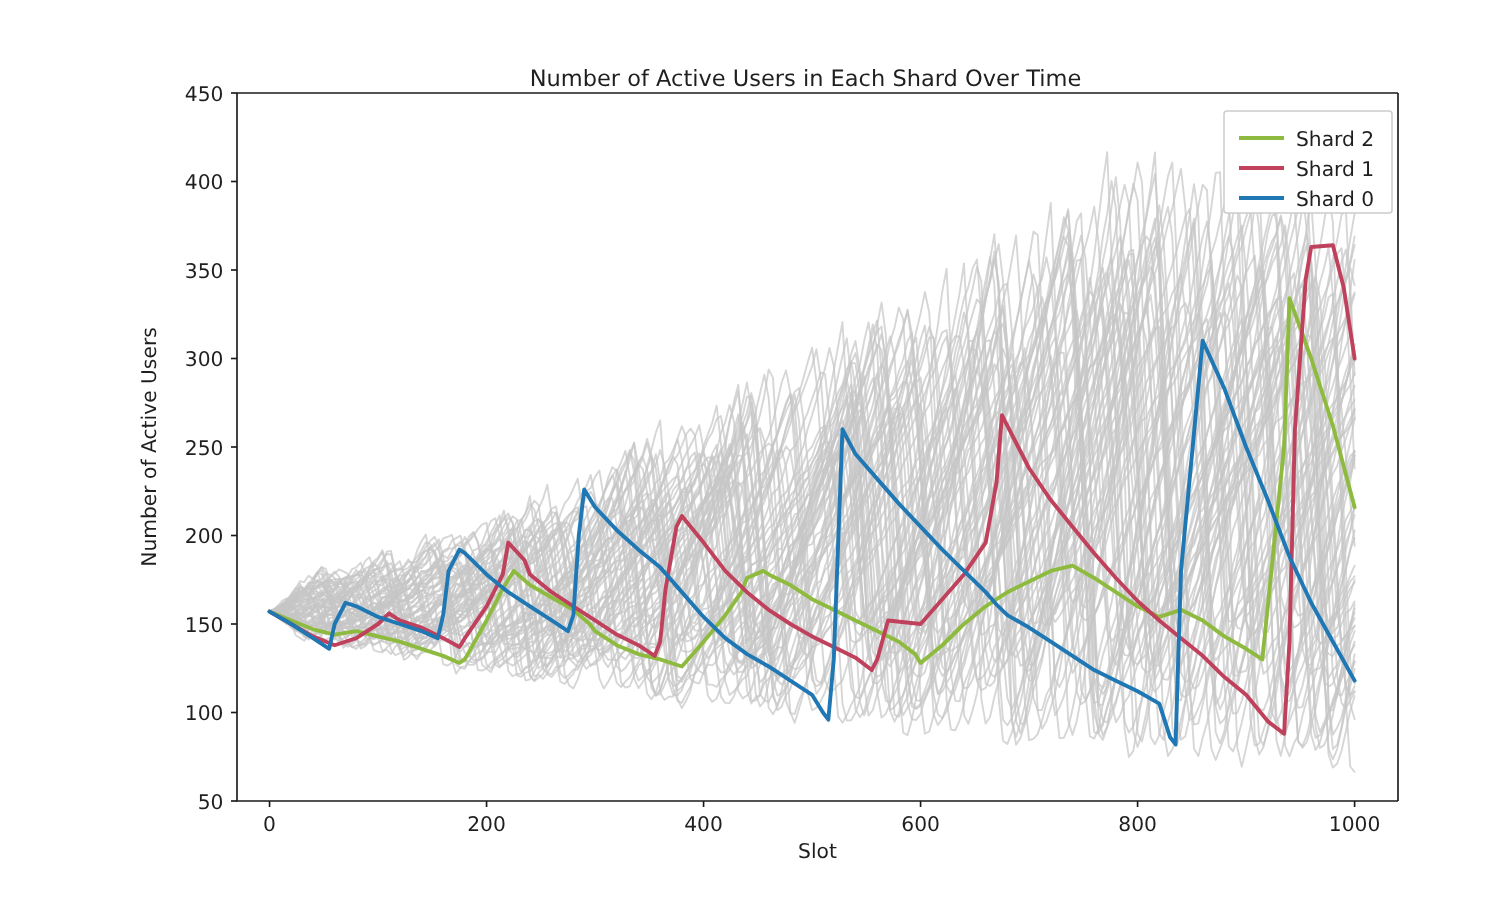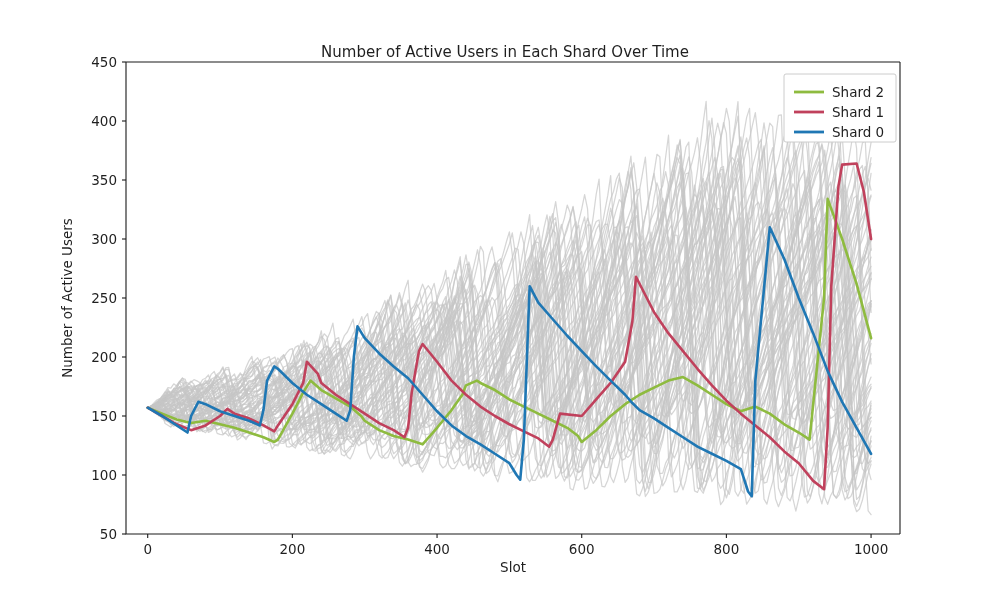--- a/index.html
+++ b/index.html
@@ -8,20 +8,21 @@
     width: 1000px; height: 600px;
     background: #ffffff;
     font-family: "DejaVu Sans", "Liberation Sans", sans-serif;
     overflow: hidden;
   }
   #figure {
     position: relative;
     width: 1000px;
     height: 572px;
     background: #ffffff;
+    padding-left: 32px;
   }
   #plot-svg { display: block; }
   .axis-line { stroke: #1a1a1a; stroke-width: 1.1; fill: none; }
   .tick-line { stroke: #1a1a1a; stroke-width: 1.1; }
   .tick-label {
     font-family: "DejaVu Sans", "Liberation Sans", sans-serif;
     font-size: 13.5px;
     fill: #1f1f1f;
   }
   .axis-title {

